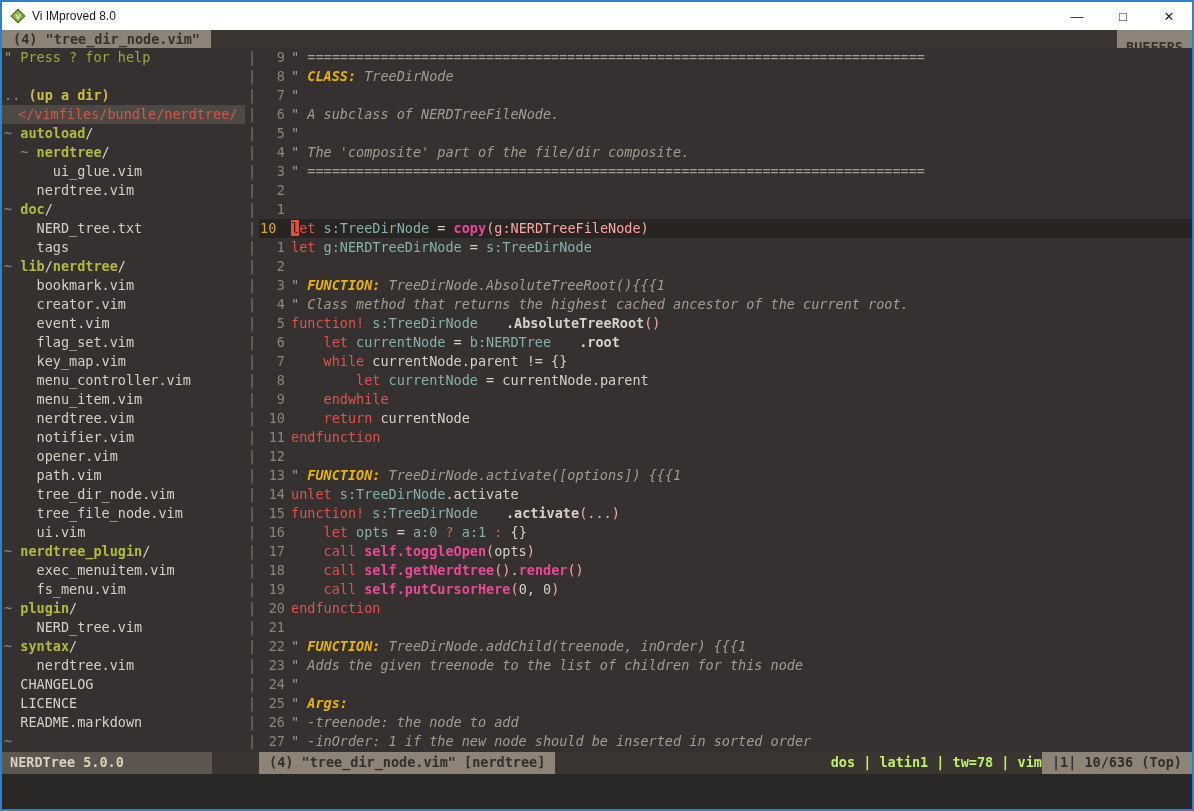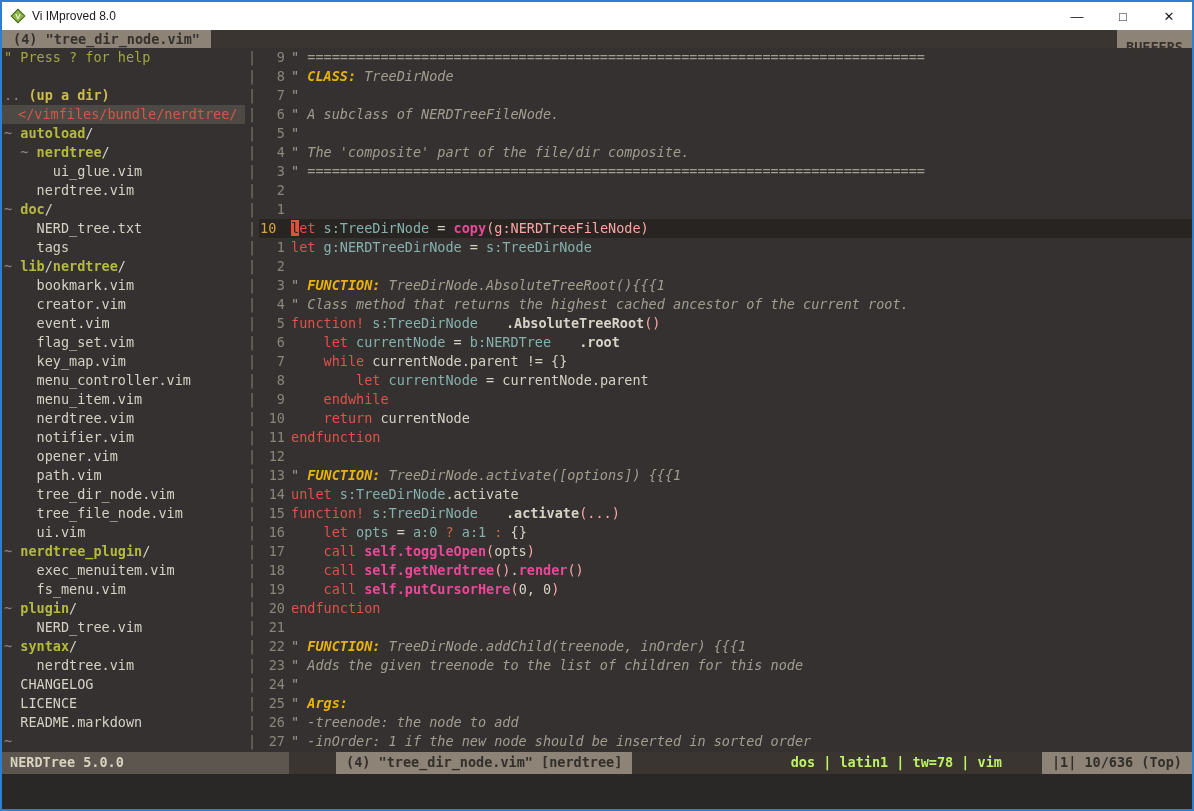--- a/index.html
+++ b/index.html
@@ -56,24 +56,24 @@
   .tk-dim { color:#8b867b; }
   .tk-dir { color:#b4ba3e; font-weight:bold; }
   .tk-file{ color:#d6d1c4; }
   .tk-root{ color:#d25847; }
   .tk-up  { color:#cdbd4a; font-weight:bold; }
   
   .statusline {
     height:22px; flex:none; background:#3a3531; display:flex; align-items:stretch;
     font-size:13.5px; font-weight:bold; line-height:21px; white-space:pre;
   }
-  .st-left { width:287px; flex:none; background:#5d564e; color:#d9d2c0; padding-left:8px; }
+  .st-left { width:210px; flex:none; background:#5d564e; color:#d9d2c0; padding-left:8px; }
   .st-file { margin-left:47px; background:#8d8377; color:#322e29; padding:0 10px; }
   .st-flags { margin-left:auto; color:#bef264; }
-  .st-pos { background:#8d8377; color:#322e29; padding:0 10px;margin-left:40px; }
+  .st-pos { background:#8d8377; color:#322e29; padding:0 10px; }
   
   .cmdline { height:35px; flex:none; background:#2a2827; }
 </style>
 </head>
 <body>
 
 <div class="window">
 
   <div class="titlebar">
     <span class="app-icon">

